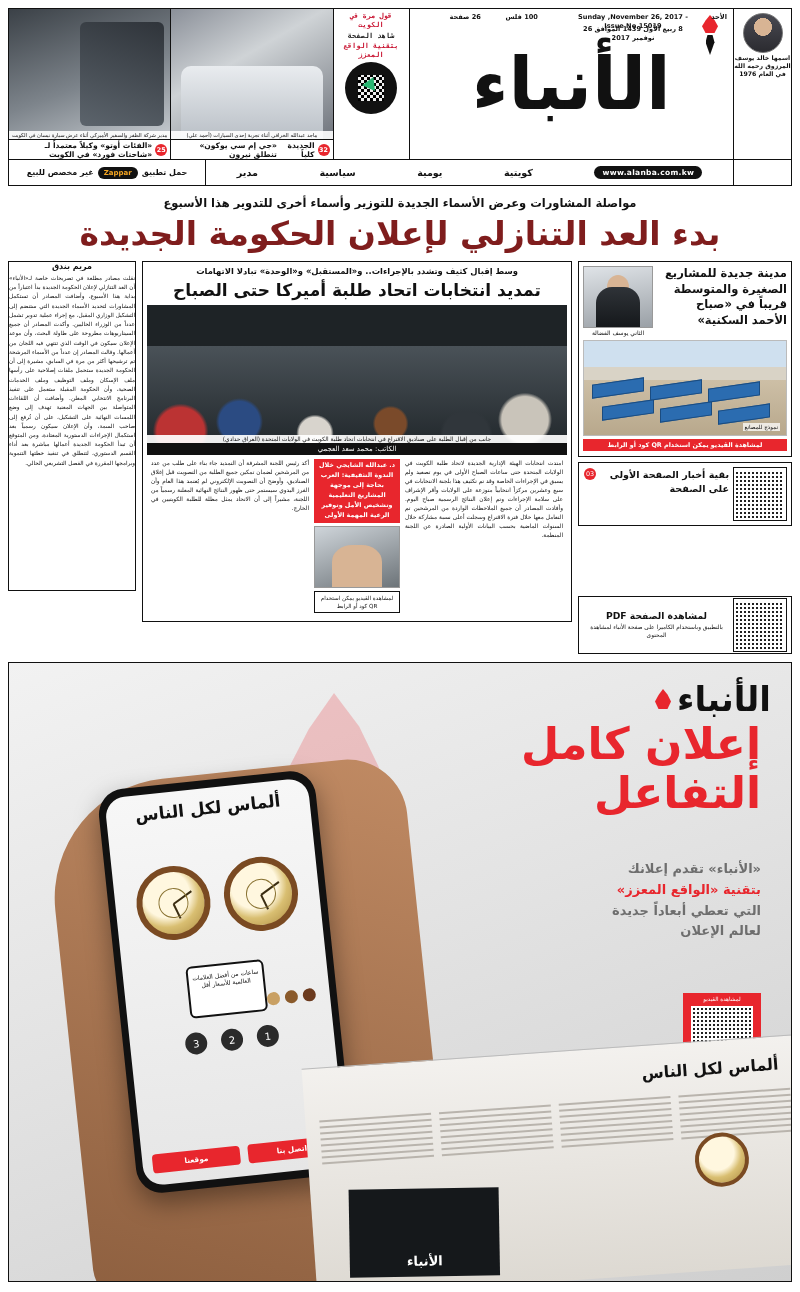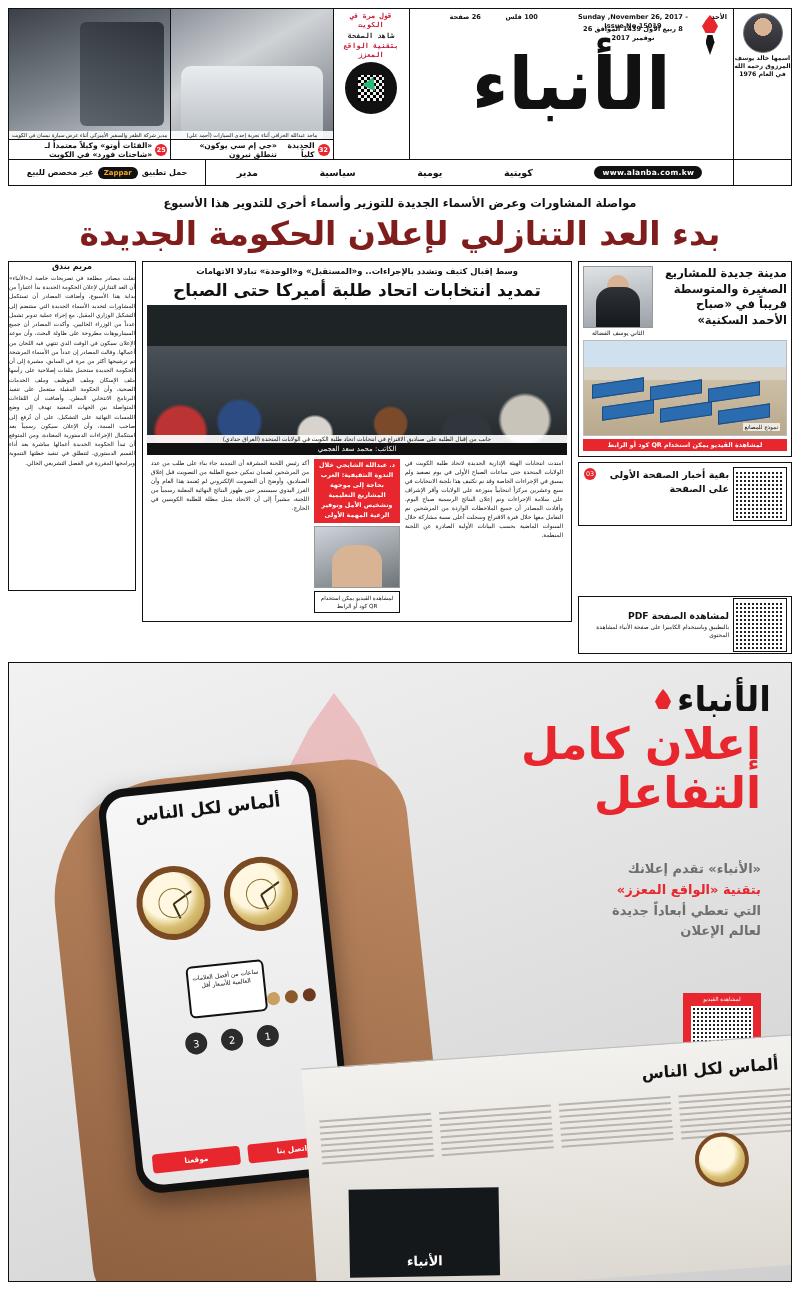--- a/index.html
+++ b/index.html
@@ -463,21 +463,21 @@
   .lc-body { font-size: 5.7px; line-height: 1.62; color: #111; text-align: justify; flex: 1; }
 
   
   .bottom-row {
     display: flex; gap: 6px; margin-top: 5px; height: 58px;
   }
   .pdf-card {
     width: 214px;
     display: flex; align-items: center; gap: 5px; padding: 5px;
   }
-  .pdf-text { font-size: 9.2px; font-weight: bold; color: #111; line-height: 1.4; text-align: right; }
+  .pdf-text { font-size: 9.2px; font-weight: bold; color: #111; line-height: 1.4; text-align: center; }
 
   
   .ad {
     margin-top: 8px;
     position: relative;
     height: 620px;
     border: 1px solid #111;
     overflow: hidden;
     background: linear-gradient(160deg,#f2f2f2 0%, #e3e3e3 45%, #cfcfcf 100%);
   }

